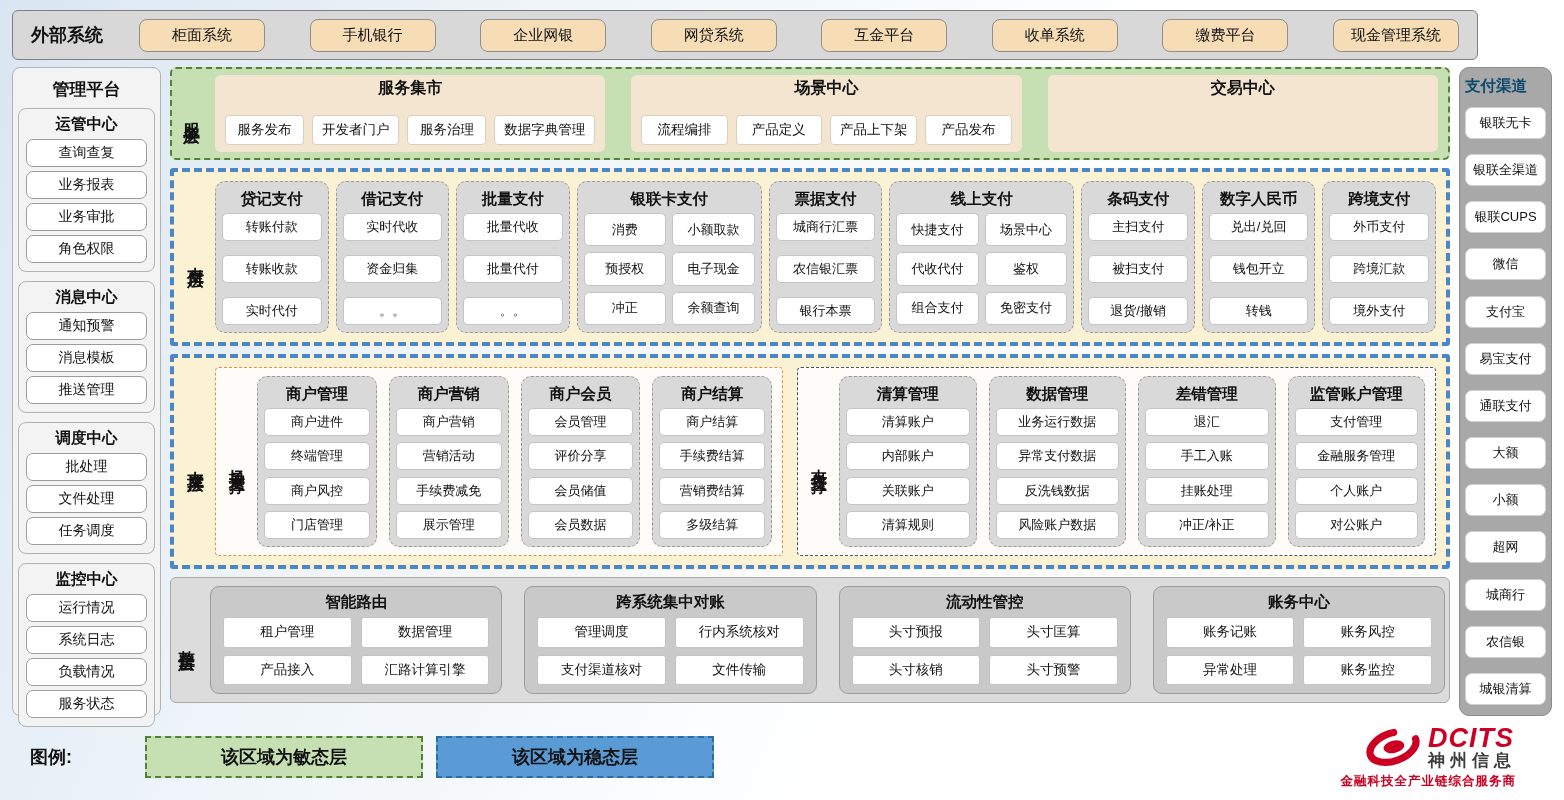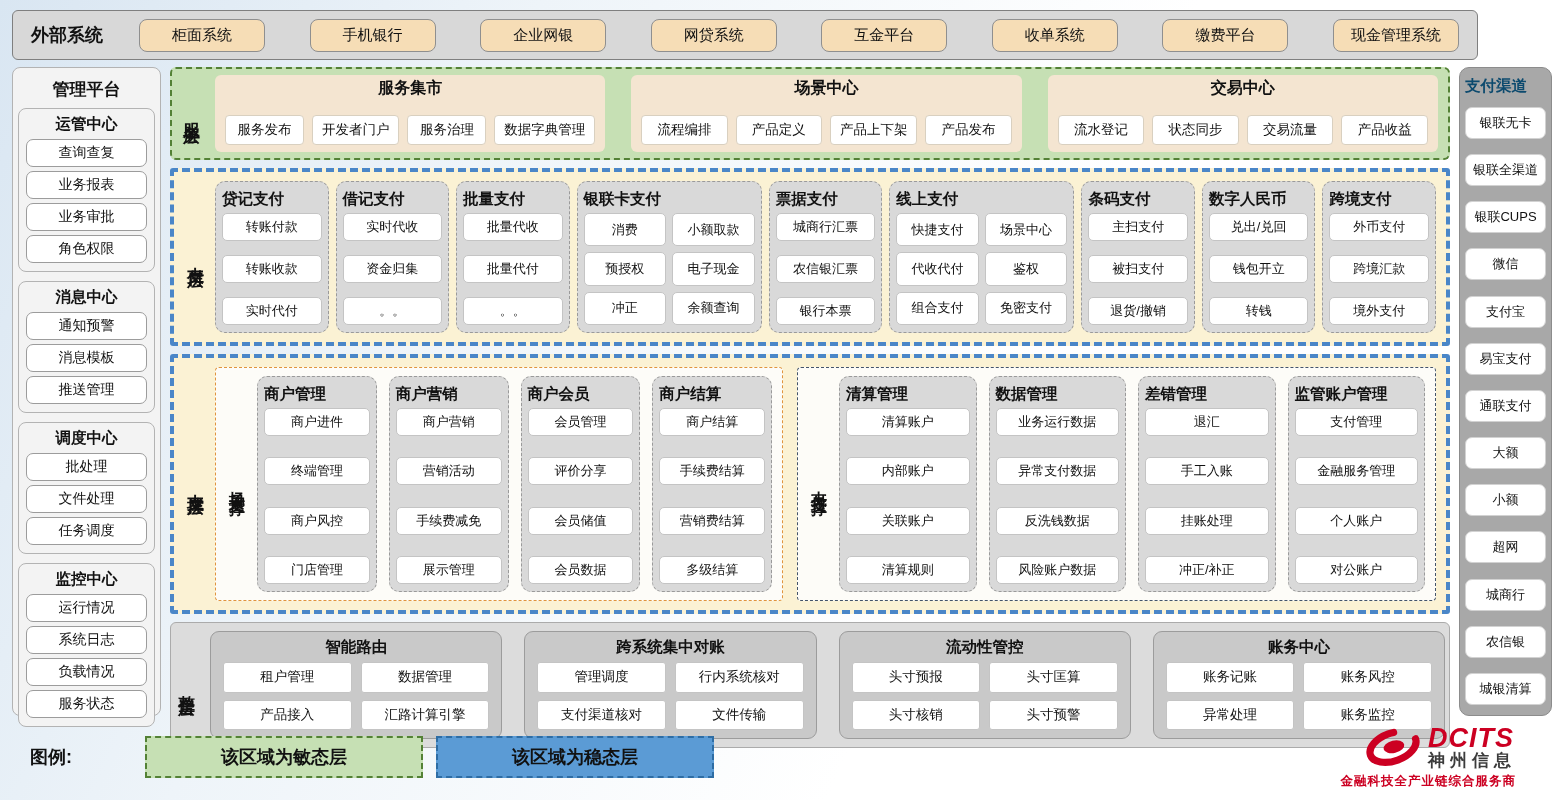--- a/index.html
+++ b/index.html
@@ -71,29 +71,29 @@
     height:178px;flex:none;background:var(--cream);
     border:4px dashed var(--accent-blue);border-radius:3px;
     display:flex;gap:8px;padding:9px 10px;
   }
   .payment-cols{flex:1;display:flex;gap:7px}
   .gray-col{
     background:#d9d9d9;border:1.6px dashed #9a9a9a;border-radius:10px;
     display:flex;flex-direction:column;padding:5px 6px 7px 6px;flex:1;min-width:0;
   }
   .gray-col.wide{flex:1.72}
-  .gray-col-title{font-weight:bold;font-size:15.5px;text-align:left;padding:2px 0 3px 0;white-space:nowrap}
+  .gray-col-title{font-weight:bold;font-size:15.5px;text-align:center;padding:2px 0 3px 0;white-space:nowrap}
   .col-items{flex:1;display:flex;flex-direction:column;justify-content:space-between;gap:5px}
   .col-items.grid2{display:grid;grid-template-columns:1fr 1fr;gap:6px}
   .cell{background:#fff;border:1px solid #c4c4c4;border-radius:5px;font-size:13px;
     display:flex;align-items:center;justify-content:center;text-align:center;
     padding:4px 2px;white-space:nowrap;min-height:24px}
   
   .support-layer{
-    height:260px;flex:none;background:var(--cream);
+    height:215px;flex:none;background:var(--cream);
     border:4px dashed var(--accent-blue);border-radius:3px;
     display:flex;gap:8px;padding:9px 10px;
   }
   .support-sections{flex:1;display:flex;gap:14px}
   .support-section{border-radius:4px;background:#fdfcf8;display:flex;gap:10px;padding:8px 10px}
   .support-section.orange{border:1.6px dashed var(--scene-orange);flex:1}
   .support-section.navy{border:1.6px dashed var(--pay-navy);flex:1.13}
   .support-cols{flex:1;display:flex;gap:12px}
   .support-section .v-label{font-size:16px}
   
@@ -205,26 +205,20 @@
               <div class="service-group-title">场景中心</div>
               <div class="service-items">
                 <div class="white-chip">流程编排</div>
                 <div class="white-chip">产品定义</div>
                 <div class="white-chip">产品上下架</div>
                 <div class="white-chip">产品发布</div>
               </div>
             </div>
             <div class="service-group">
               <div class="service-group-title">交易中心</div>
-              <div class="service-items">
-                <div class="white-chip">流水登记</div>
-                <div class="white-chip">状态同步</div>
-                <div class="white-chip">交易流量</div>
-                <div class="white-chip">产品收益</div>
-              </div>
             </div>
           </div>
       </div>
 
       <div class="payment-layer">
         <div class="v-label">支付层</div>
         <div class="payment-cols" id="payment-cols">
             <div class="gray-col">
               <div class="gray-col-title">贷记支付</div>
               <div class="col-items">

